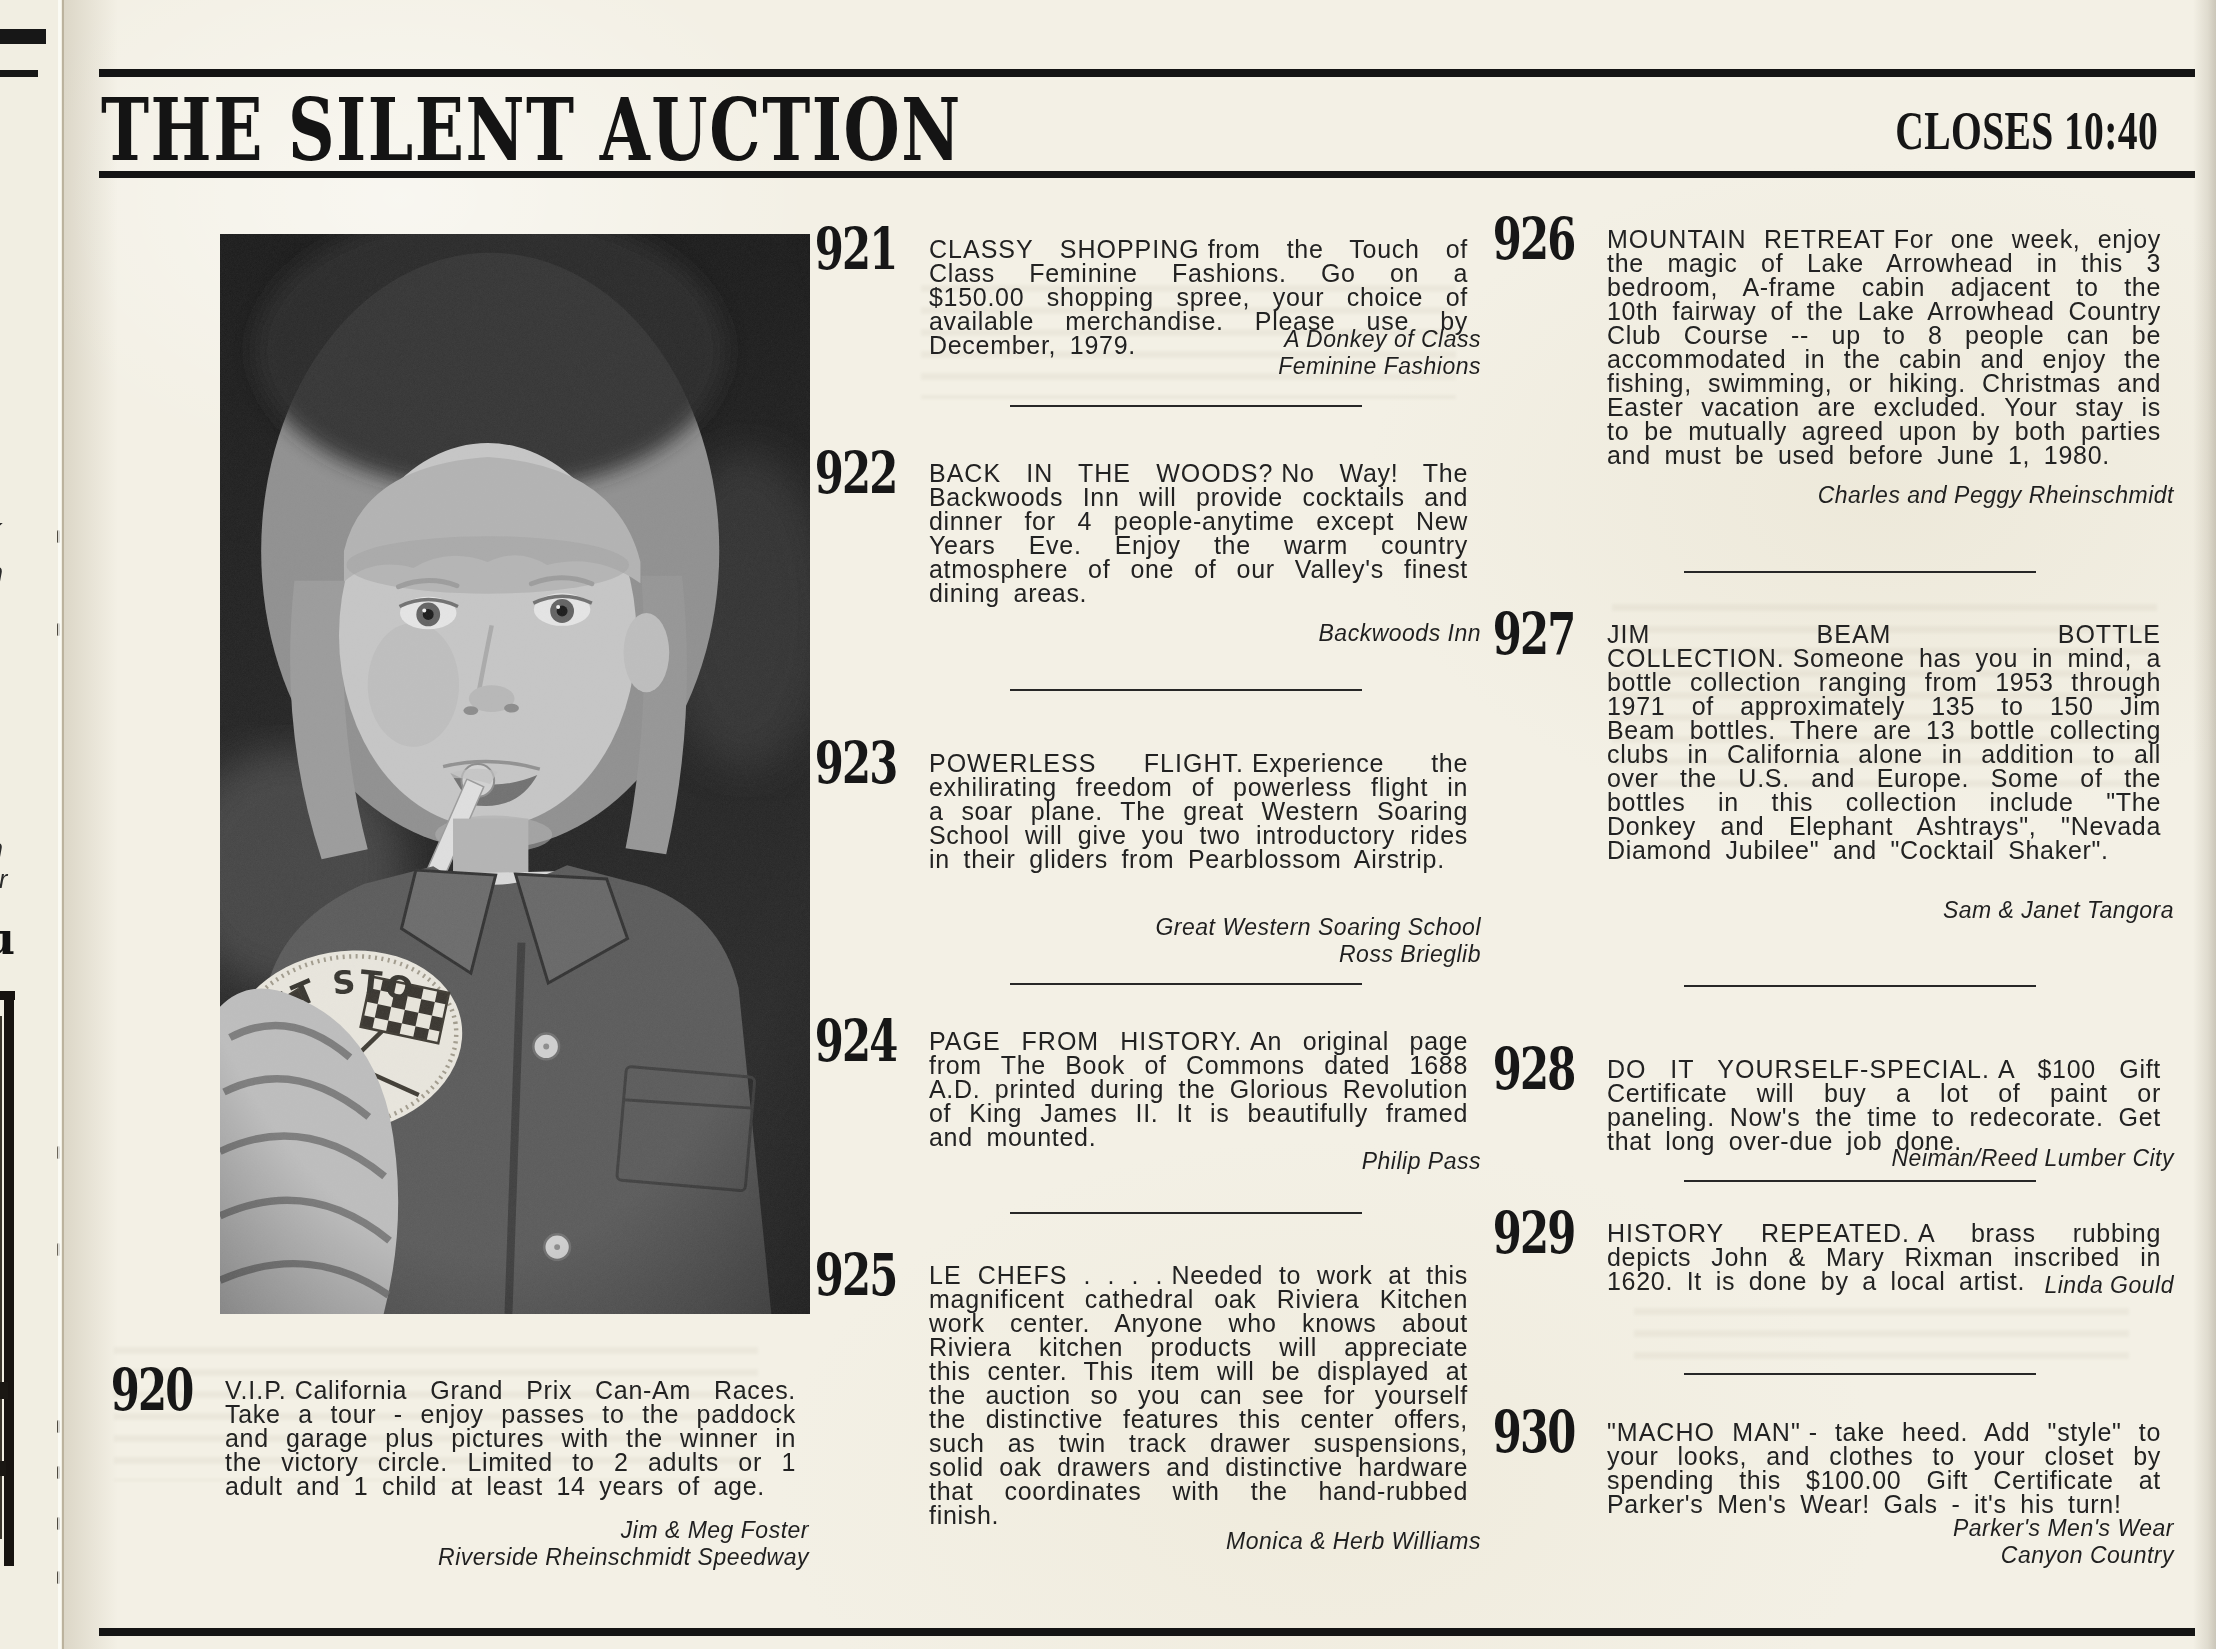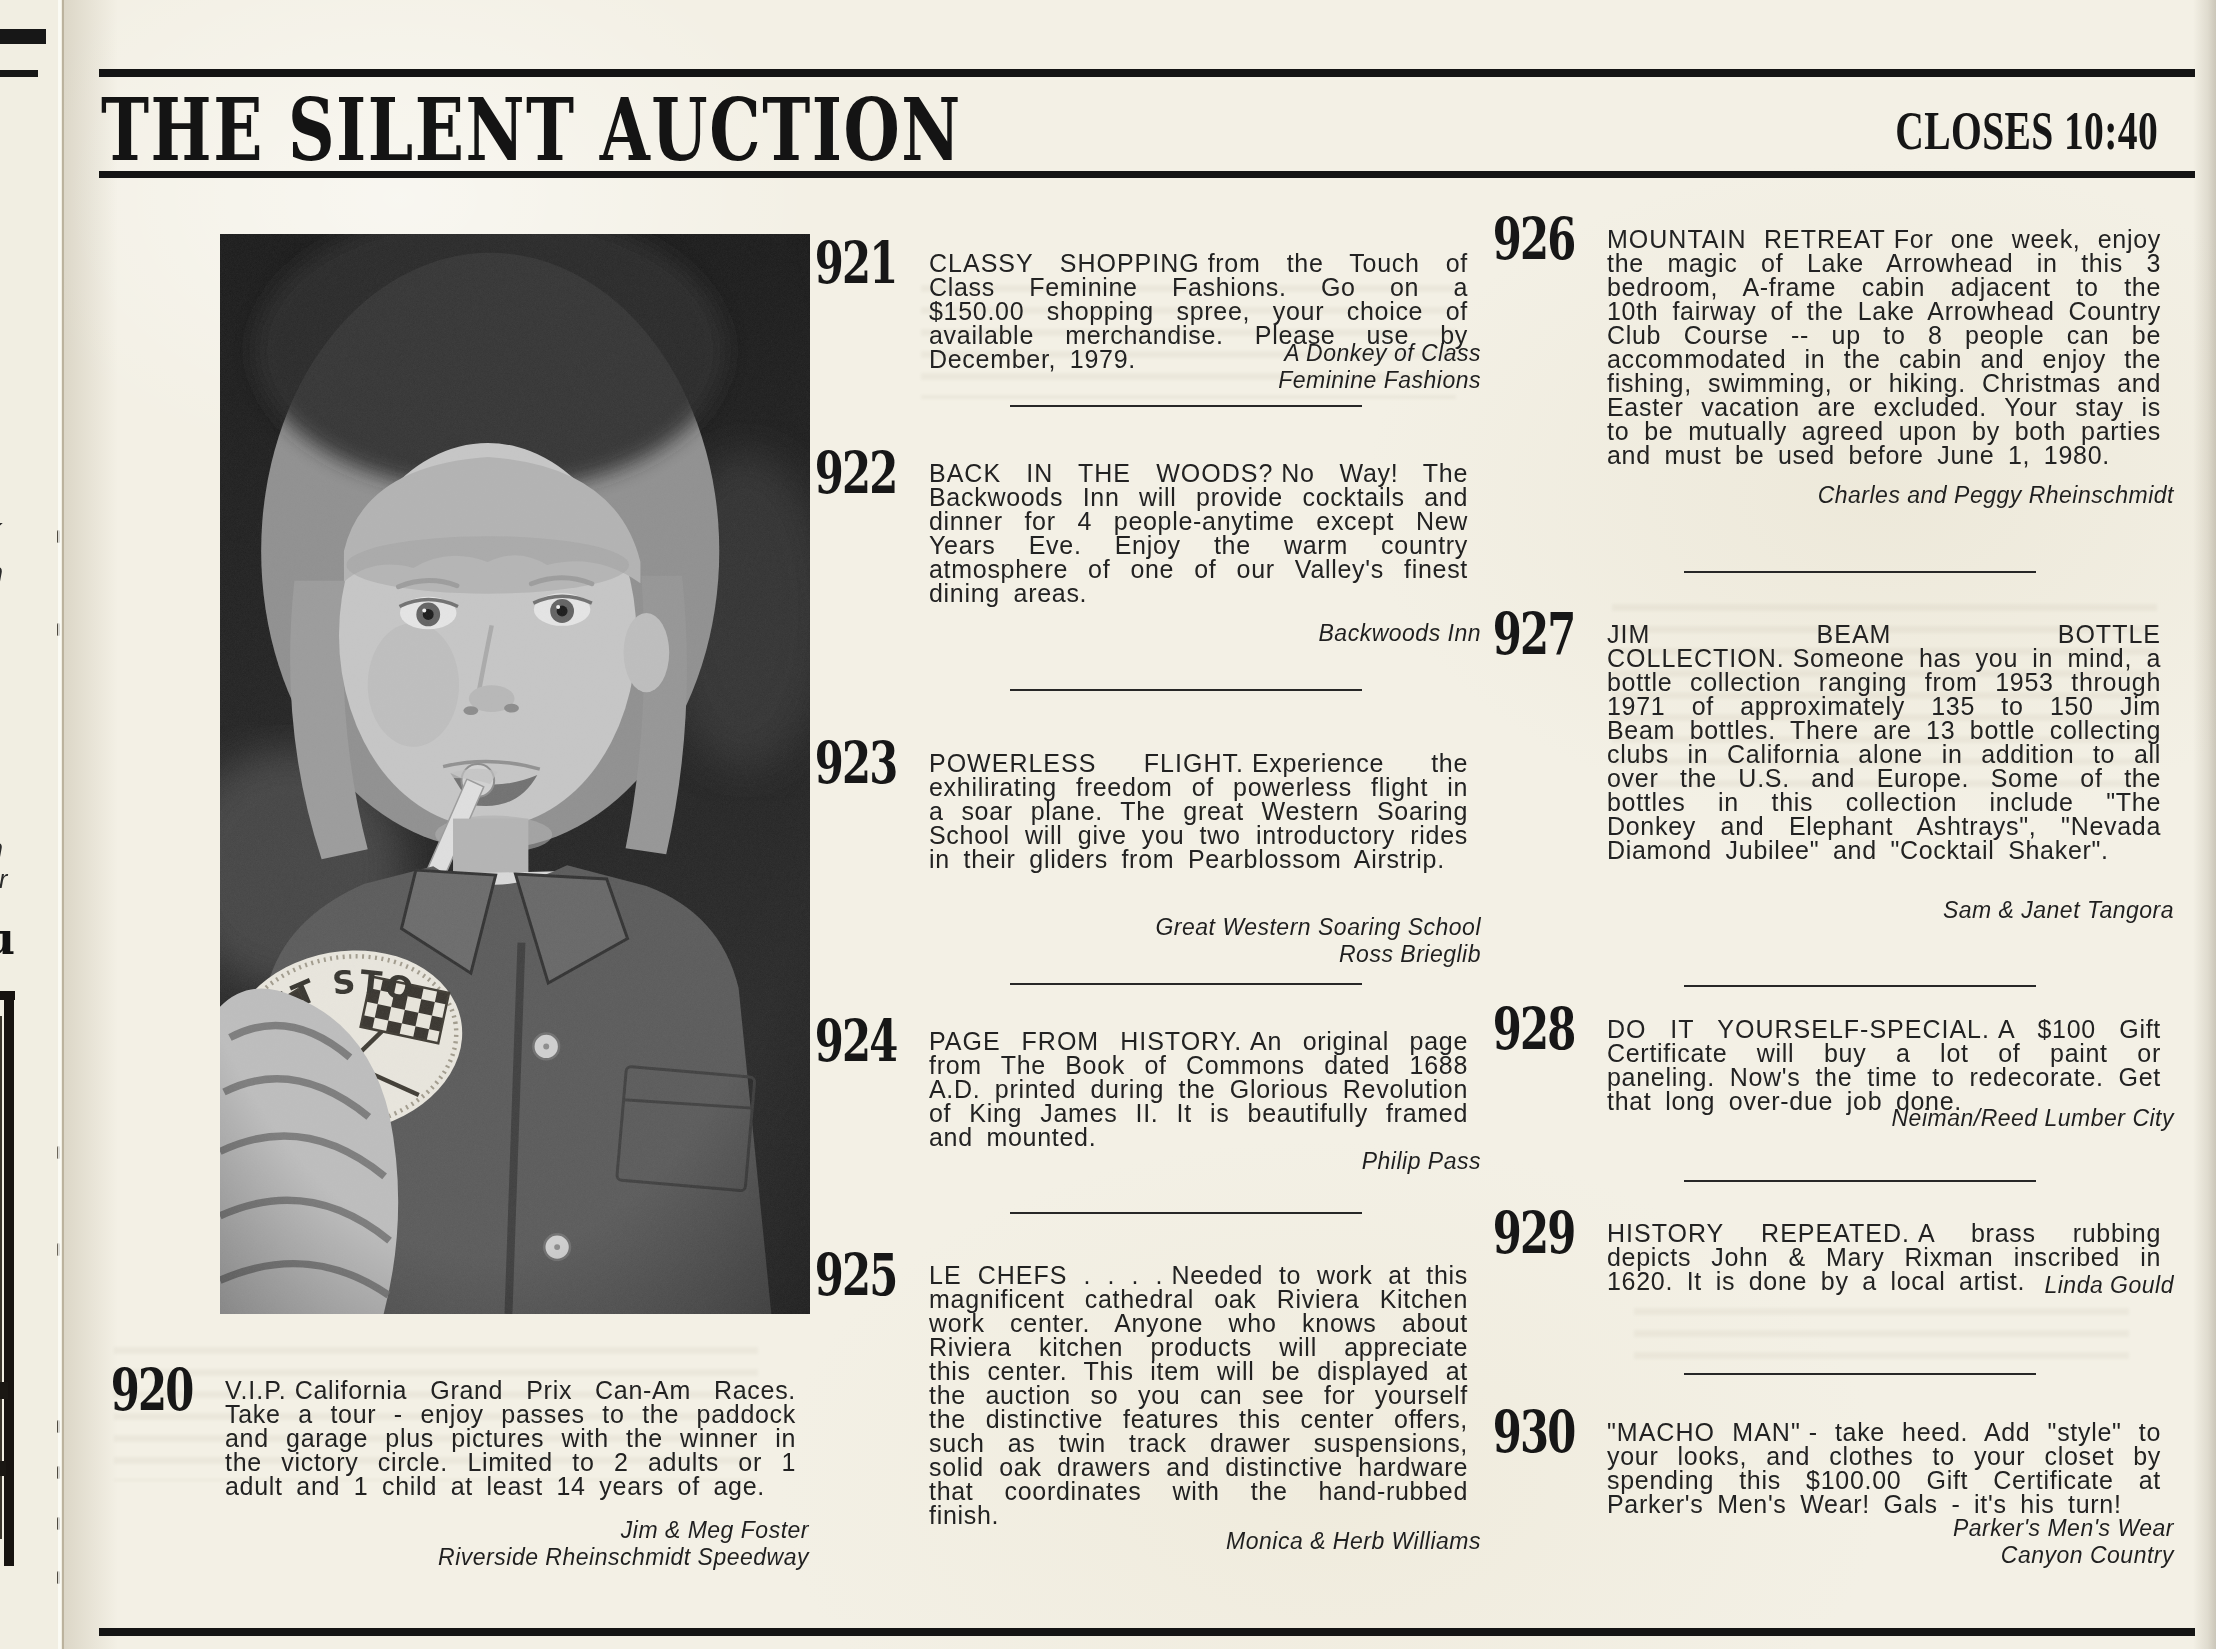--- a/index.html
+++ b/index.html
@@ -238,21 +238,21 @@
 
   <div class="item" style="left:212px;top:1365px;width:597px;">
     <div class="num">920</div>
     <p class="body"><span class="hl">V.I.P.</span><span>California Grand Prix Can-Am Races. Take a tour - enjoy passes to the paddock and garage plus pictures with the winner in the victory circle. Limited to 2 adults or 1 adult and 1 child at least 14 years of age.</span></p>
     <div class="attr" style="top:152px;">
       <span class="attr-line">Jim &amp; Meg Foster</span>
       <span class="attr-line">Riverside Rheinschmidt Speedway</span>
     </div>
   </div>
 
-  <div class="item" style="left:916px;top:238px;width:565px;">
+  <div class="item" style="left:916px;top:224px;width:565px;">
     <div class="num">921</div>
     <p class="body"><span class="hl">CLASSY SHOPPING</span><span>from the Touch of Class Feminine Fashions. Go on a $150.00 shopping spree, your choice of available merchandise. Please use by December, 1979.</span></p>
     <div class="attr" style="top:102px;">
       <span class="attr-line">A Donkey of Class</span>
       <span class="attr-line">Feminine Fashions</span>
     </div>
   </div>
   <div class="divider div-mid" style="top:405px;"></div>
 
   <div class="item" style="left:916px;top:448px;width:565px;">
@@ -302,21 +302,21 @@
 
   <div class="item" style="left:1594px;top:609px;width:580px;">
     <div class="num">927</div>
     <p class="body"><span class="hl">JIM BEAM BOTTLE COLLECTION.</span><span>Someone has you in mind, a bottle collection ranging from 1953 through 1971 of approximately 135 to 150 Jim Beam bottles. There are 13 bottle collecting clubs in California alone in addition to all over the U.S. and Europe. Some of the bottles in this collection include "The Donkey and Elephant Ashtrays", "Nevada Diamond Jubilee" and "Cocktail Shaker".</span></p>
     <div class="attr" style="top:280px;margin-top:8px;">
       <span class="attr-line">Sam &amp; Janet Tangora</span>
     </div>
   </div>
   <div class="divider div-right" style="top:985px;"></div>
 
-  <div class="item" style="left:1594px;top:1004px;width:580px;">
+  <div class="item" style="left:1594px;top:1044px;width:580px;">
     <div class="num">928</div>
     <p class="body"><span class="hl">DO IT YOURSELF-SPECIAL.</span><span>A $100 Gift Certificate will buy a lot of paint or paneling. Now's the time to redecorate. Get that long over-due job done.</span></p>
     <div class="attr" style="top:101px;">
       <span class="attr-line">Neiman/Reed Lumber City</span>
     </div>
   </div>
   <div class="divider div-right" style="top:1180px;"></div>
 
   <div class="item" style="left:1594px;top:1208px;width:580px;">
     <div class="num">929</div>

